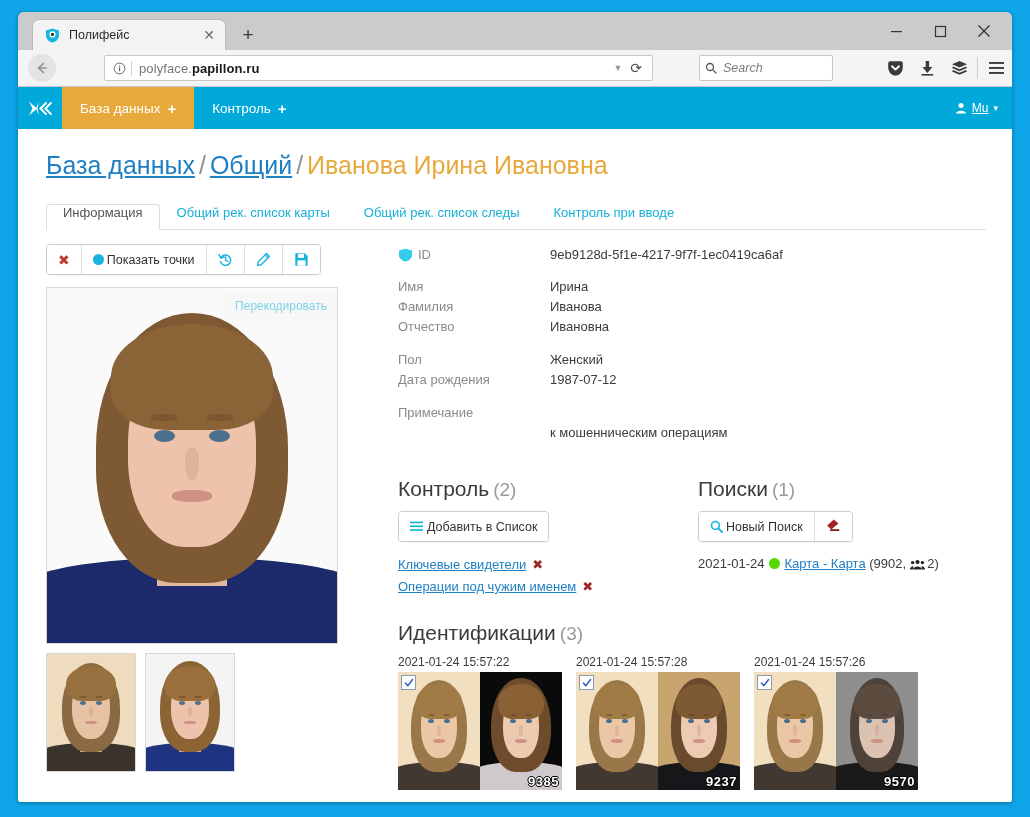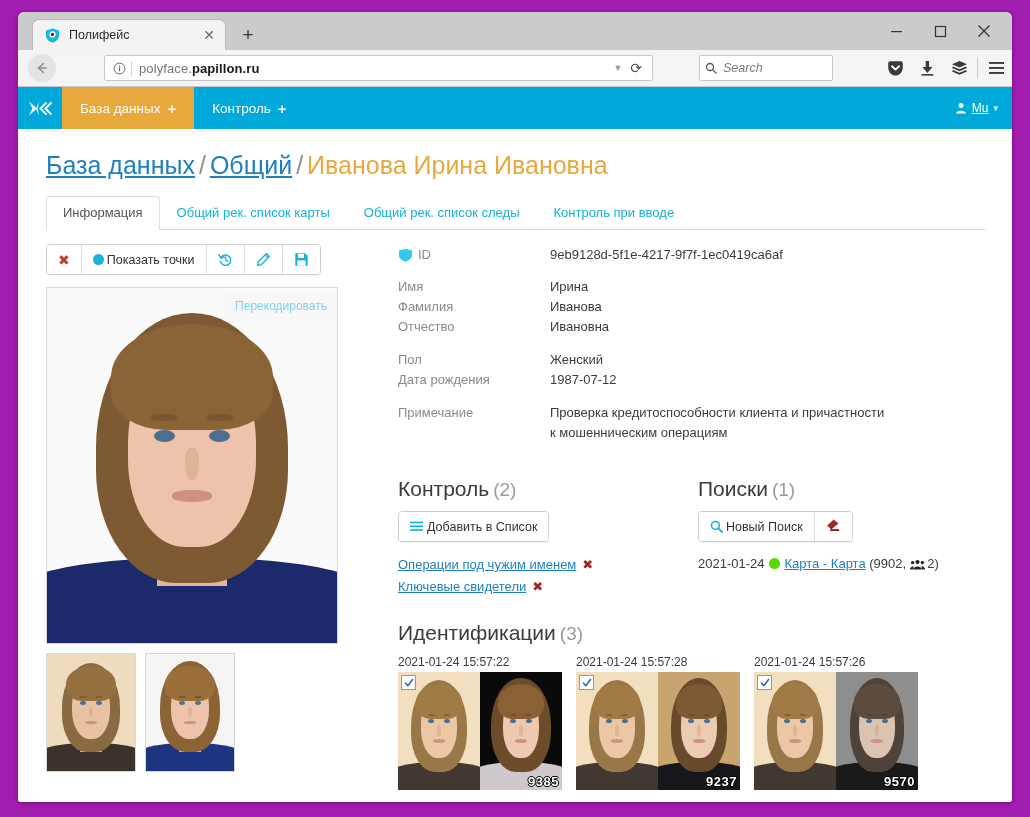--- a/index.html
+++ b/index.html
@@ -2,21 +2,21 @@
 <html><head>
 <meta charset="utf-8">
 <style>
   html,body{margin:0;padding:0;}
   body{
     width:1030px;height:817px;overflow:hidden;
     background:#ffffff;
     font-family:"Liberation Sans","DejaVu Sans",sans-serif;
     -webkit-font-smoothing:antialiased;
   }
-  .page{position:relative;width:1030px;height:817px;background:#a21caf;}
+  .page{position:relative;width:1030px;height:817px;background:#0ea5e9;}
 
   
   .browser{
     position:absolute;left:18px;top:12px;width:994px;height:790px;
     background:#cfcfcf;border-radius:6px 6px 3px 3px;
     box-shadow:0 1px 4px rgba(0,0,0,.35);
     overflow:hidden;
   }
   .titlebar{position:relative;height:38px;background:#cbcbcb;}
   .tabstrip{position:absolute;left:14px;top:6px;height:32px;display:flex;align-items:flex-end;}
@@ -100,21 +100,21 @@
   }
   .breadcrumb a{color:#1e7fc2;text-decoration:underline;}
   .breadcrumb .sep{color:#8f8f8f;margin:0 4px;}
   .breadcrumb .cur{color:#e8a93c;}
 
   .tabs{
     position:relative;display:flex;align-items:flex-end;height:35px;
     border-bottom:1px solid #ddd;margin:0 4px 0 6px;
   }
   .tabs .t{
-    font-size:13px;color:#15b0d8;padding:8px 16px 9px;white-space:nowrap;
+    font-size:13px;color:#15b0d8;padding:0 16px 9px;white-space:nowrap;
     border:1px solid transparent;border-radius:4px 4px 0 0;position:relative;top:1px;text-align:right;
   }
   .tabs .t.active{
     color:#555;background:#fff;border-color:#ddd;border-bottom-color:#fff;
   }
 
   .columns{display:flex;padding:14px 6px 0 6px;}
   .leftcol{width:330px;flex:none;}
   .rightcol{flex:1;padding-left:22px;}
 
@@ -497,21 +497,21 @@
                 <span class="lbl">Пол</span>
                 <span class="val">Женский</span>
               </div>
               <div class="irow">
                 <span class="lbl">Дата рождения</span>
                 <span class="val">1987-07-12</span>
               </div>
               <div class="irow sp">
                 <span class="lbl">Примечание</span>
                 <span class="val">
-                  <span>Проверка кредитоспособности клиента и причастности</span><br>
+                  <br>
                   <span>к мошенническим операциям</span>
                 </span>
               </div>
             </div>
 
             <div class="twocol">
 
               <div class="sec-control">
                 <div class="sechead">
                   <span>Контроль</span><span class="cnt">(2)</span>
@@ -523,24 +523,24 @@
                         <rect x="0" y="0.6" width="13" height="1.7" fill="#19b4dd"></rect>
                         <rect x="0" y="4.4" width="13" height="1.7" fill="#19b4dd"></rect>
                         <rect x="0" y="8.2" width="13" height="1.7" fill="#19b4dd"></rect>
                       </svg>
                     </span>
                     <span>Добавить в Список</span>
                   </div>
                 </div>
                 <div class="listblock">
                   <div class="linkrow">
-                    <a href="#">Операции под чужим именем</a><span class="xm">✖</span>
+                    <a href="#">Ключевые свидетели</a><span class="xm">✖</span>
                   </div>
                   <div class="linkrow">
-                    <a href="#">Ключевые свидетели</a><span class="xm">✖</span>
+                    <a href="#">Операции под чужим именем</a><span class="xm">✖</span>
                   </div>
                 </div>
               </div>
 
               <div class="sec-search">
                 <div class="sechead">
                   <span>Поиски</span><span class="cnt">(1)</span>
                 </div>
                 <div class="btngroup">
                   <div class="b">

